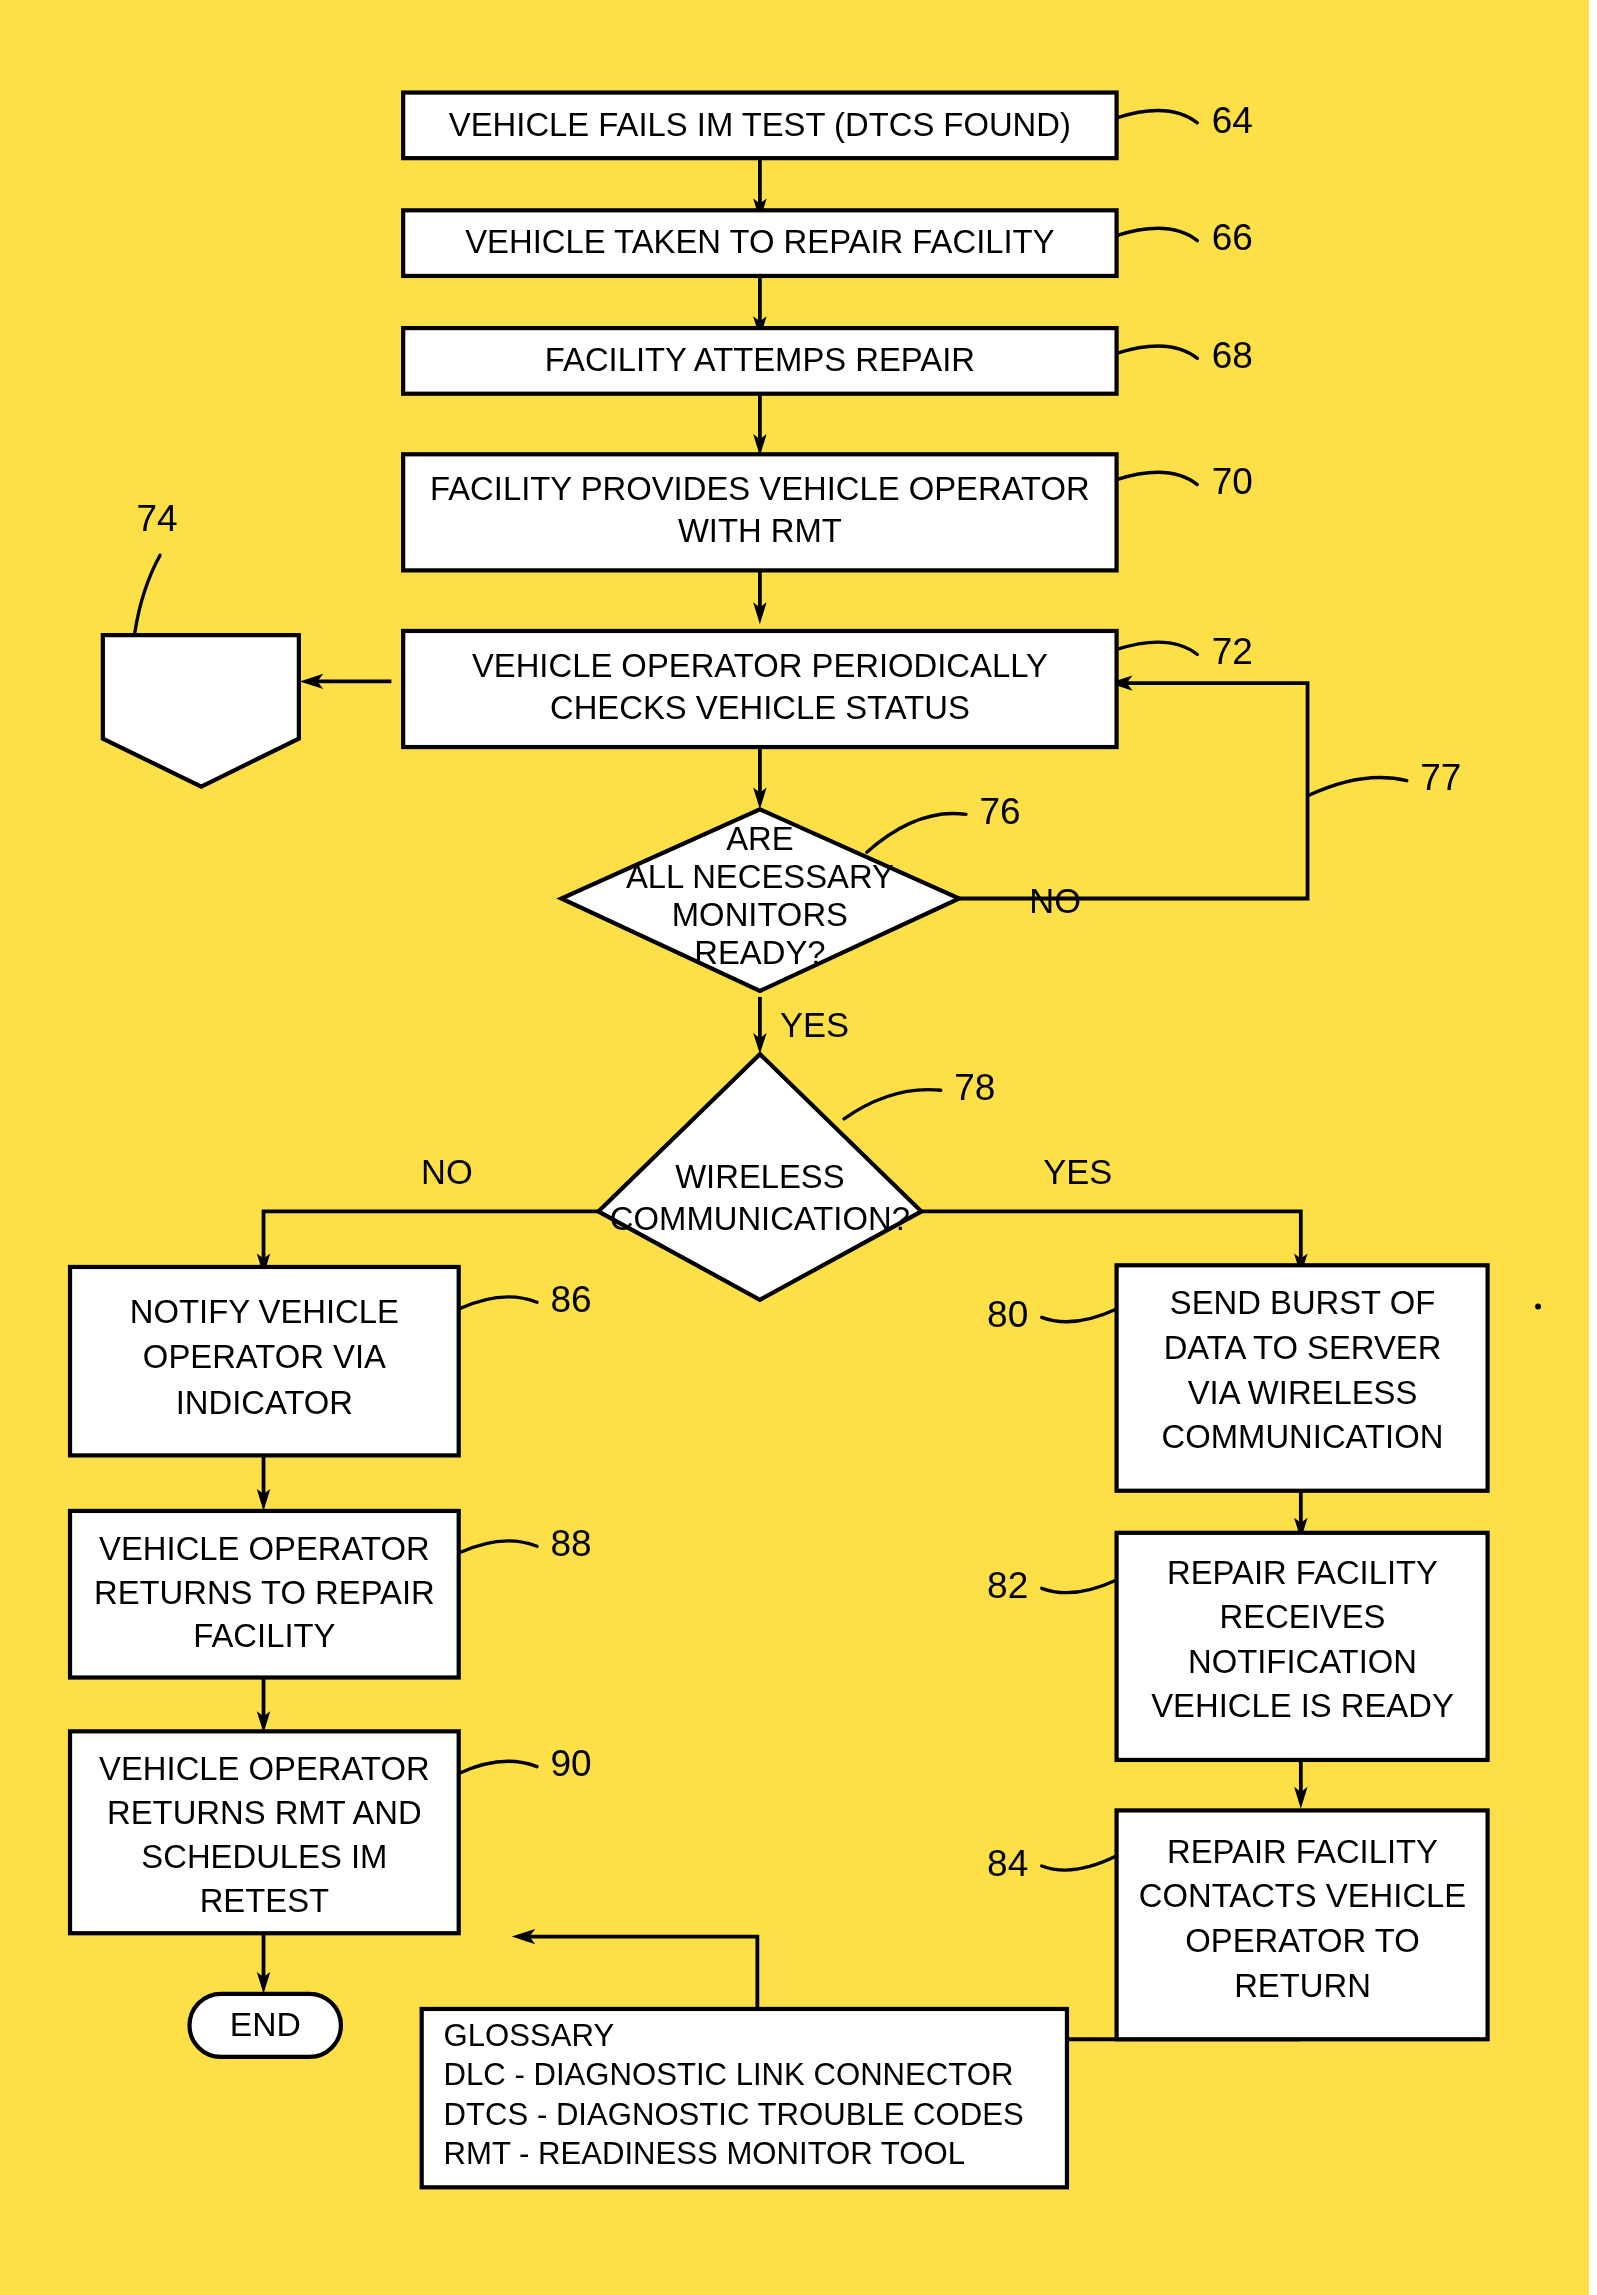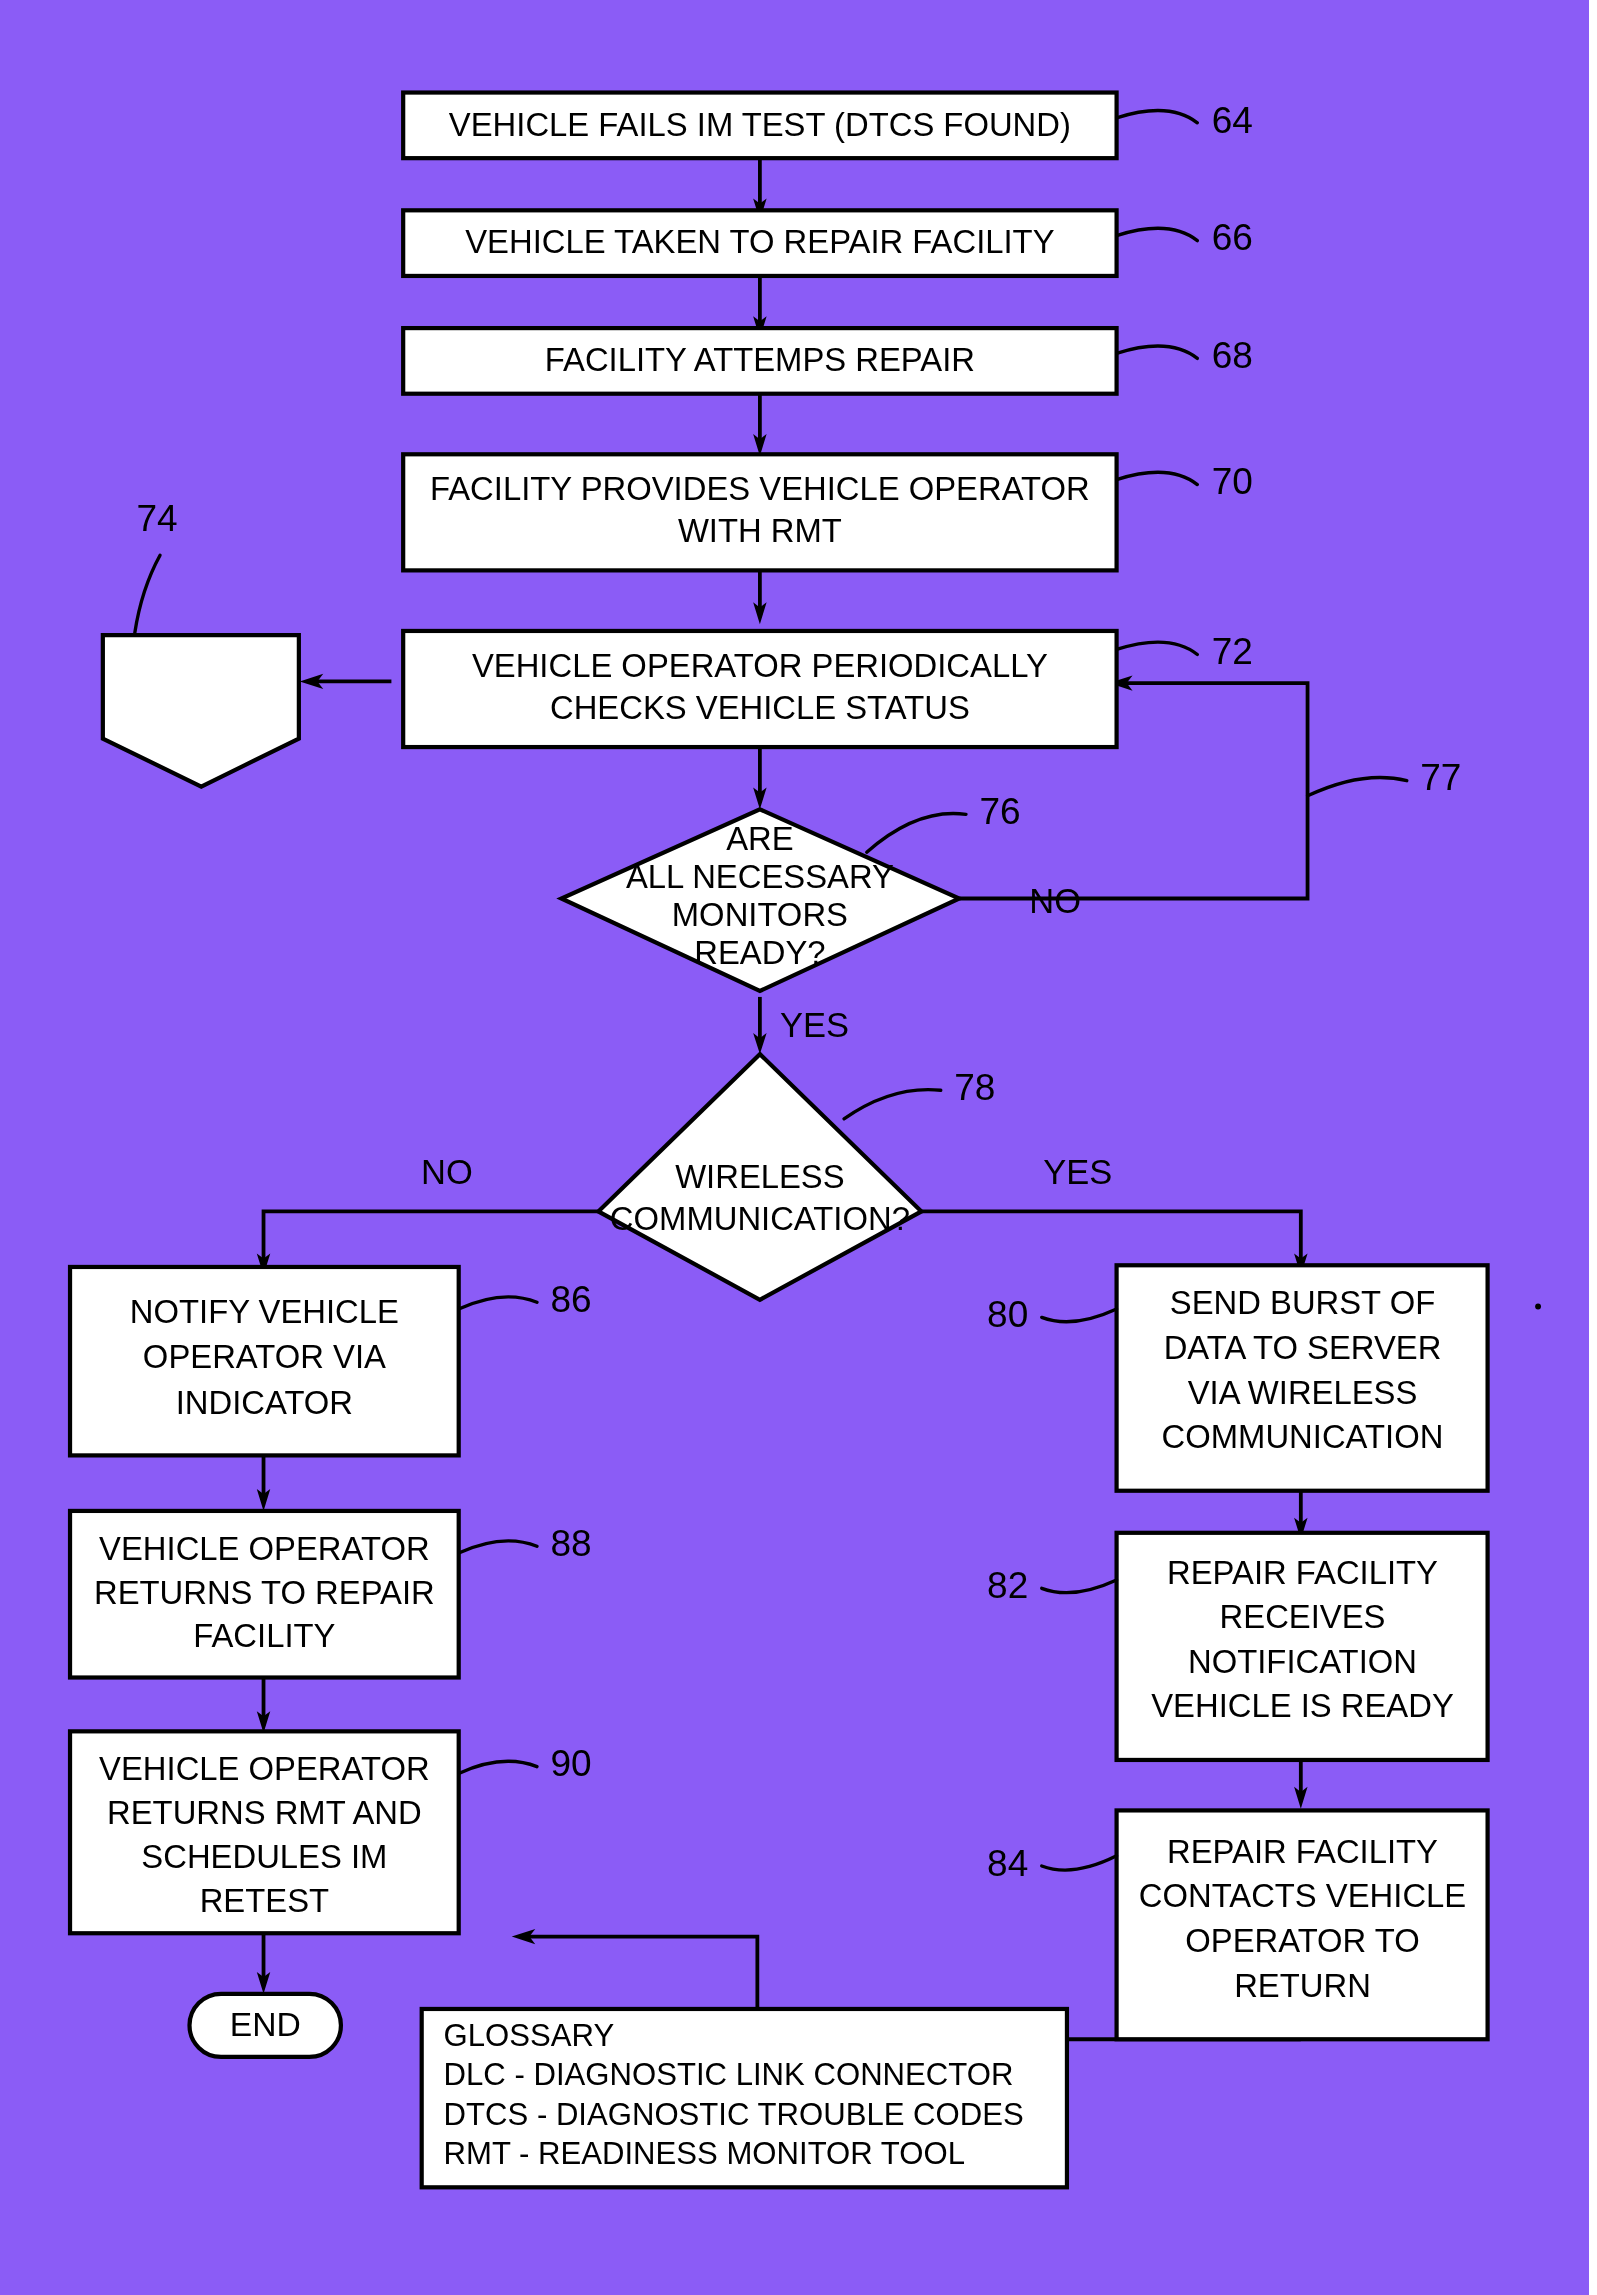--- a/index.html
+++ b/index.html
@@ -4,21 +4,21 @@
 <style>
   html, body {
     margin: 0;
     padding: 0;
     background: #ffffff;
   }
   #page {
     position: relative;
     width: 1589px;
     height: 2295px;
-    background: #8b5cf6;
+    background: #fde047;
     font-family: "Liberation Sans", sans-serif;
   }
   svg#flow {
     position: absolute;
     top: 0; left: 0;
     width: 1598px;
     height: 2295px;
   }
   .shape {
     fill: #ffffff;

